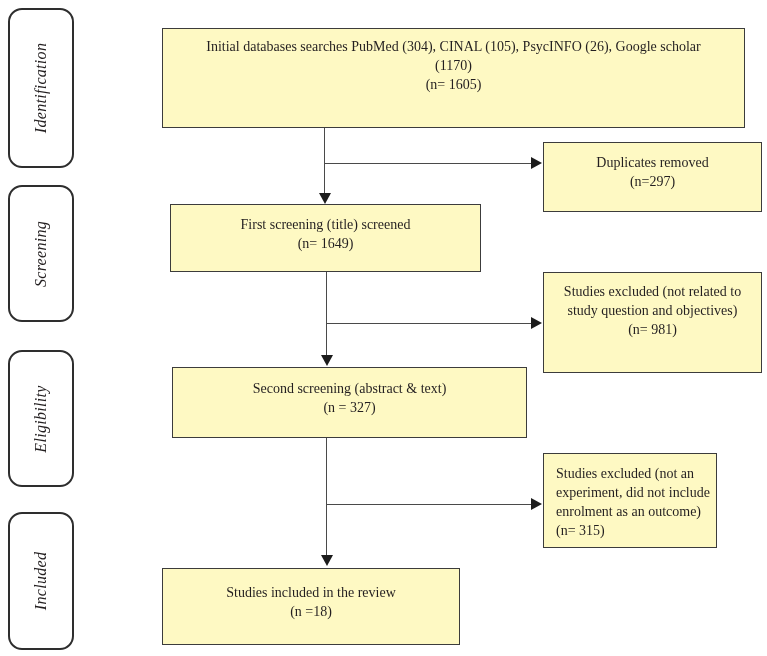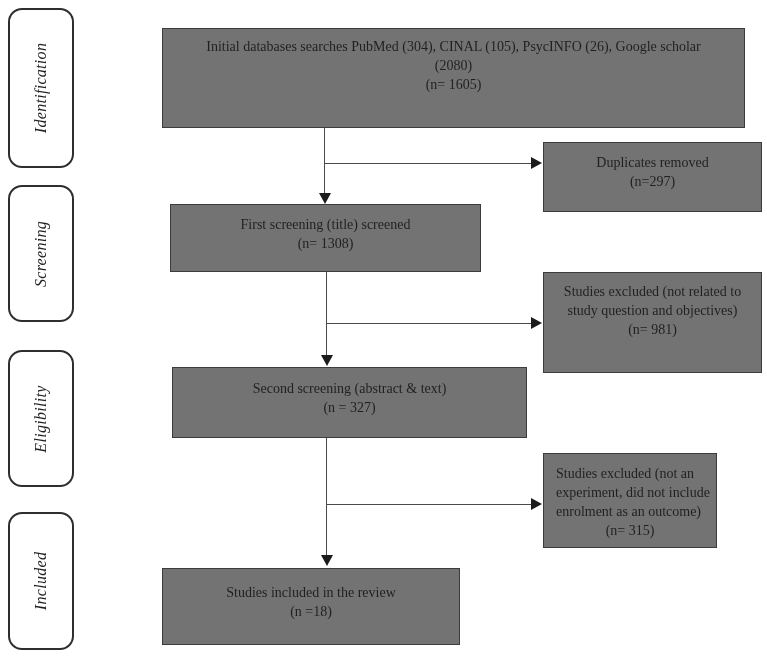--- a/index.html
+++ b/index.html
@@ -39,34 +39,34 @@
   }
   .stage-identification { top: 8px;   height: 160px; }
   .stage-screening      { top: 185px; height: 137px; }
   .stage-eligibility    { top: 350px; height: 137px; }
   .stage-included       { top: 512px; height: 138px; }
 
   
   .box {
     position: absolute;
     border: 1.6px solid #3c3c3c;
-    background: #737373;
+    background: #fef9c3;
     box-sizing: border-box;
     font-size: 14px;
     line-height: 1.36;
     text-align: center;
   }
   .box .ln { white-space: nowrap; }
   .box-initial          { left: 162px; top: 28px;  width: 583px; height: 100px; padding-top: 8px; }
   .box-duplicates       { left: 543px; top: 142px; width: 219px; height: 70px;  padding-top: 10px; }
   .box-first-screening  { left: 170px; top: 204px; width: 311px; height: 68px;  padding-top: 10px; }
   .box-excluded-title   { left: 543px; top: 272px; width: 219px; height: 101px; padding-top: 9px; }
   .box-second-screening { left: 172px; top: 367px; width: 355px; height: 71px;  padding-top: 11px; }
   .box-excluded-abstract{ left: 543px; top: 453px; width: 174px; height: 95px;  padding-top: 10px; padding-left: 12px; text-align: left; }
-  .box-excluded-abstract .ln-center { text-align: center; padding-right: 12px; }
+  .box-excluded-abstract .ln-center { padding-right: 12px; }
   .box-included         { left: 162px; top: 568px; width: 298px; height: 77px;  padding-top: 14px; }
 
   
   .vline, .hline {
     position: absolute;
     background: #4a4a4a;
   }
   .vline { width: 1.5px; }
   .hline { height: 1.5px; }
   .v1 { left: 323.5px; top: 128px; height: 66px;  }
@@ -112,32 +112,32 @@
   </div>
   <div class="stage stage-eligibility">
     <span class="stage-label">Eligibility</span>
   </div>
   <div class="stage stage-included">
     <span class="stage-label">Included</span>
   </div>
 
   <div class="box box-initial">
     <div class="ln">Initial databases searches PubMed (304), CINAL (105), PsycINFO (26), Google scholar</div>
-    <div class="ln">(2080)</div>
+    <div class="ln">(1170)</div>
     <div class="ln">(n= 1605)</div>
   </div>
 
   <div class="box box-duplicates">
     <div class="ln">Duplicates removed</div>
     <div class="ln">(n=297)</div>
   </div>
 
   <div class="box box-first-screening">
     <div class="ln">First screening (title) screened</div>
-    <div class="ln">(n= 1308)</div>
+    <div class="ln">(n= 1649)</div>
   </div>
 
   <div class="box box-excluded-title">
     <div class="ln">Studies excluded (not related to</div>
     <div class="ln">study question and objectives)</div>
     <div class="ln">(n= 981)</div>
   </div>
 
   <div class="box box-second-screening">
     <div class="ln">Second screening (abstract &amp; text)</div>

